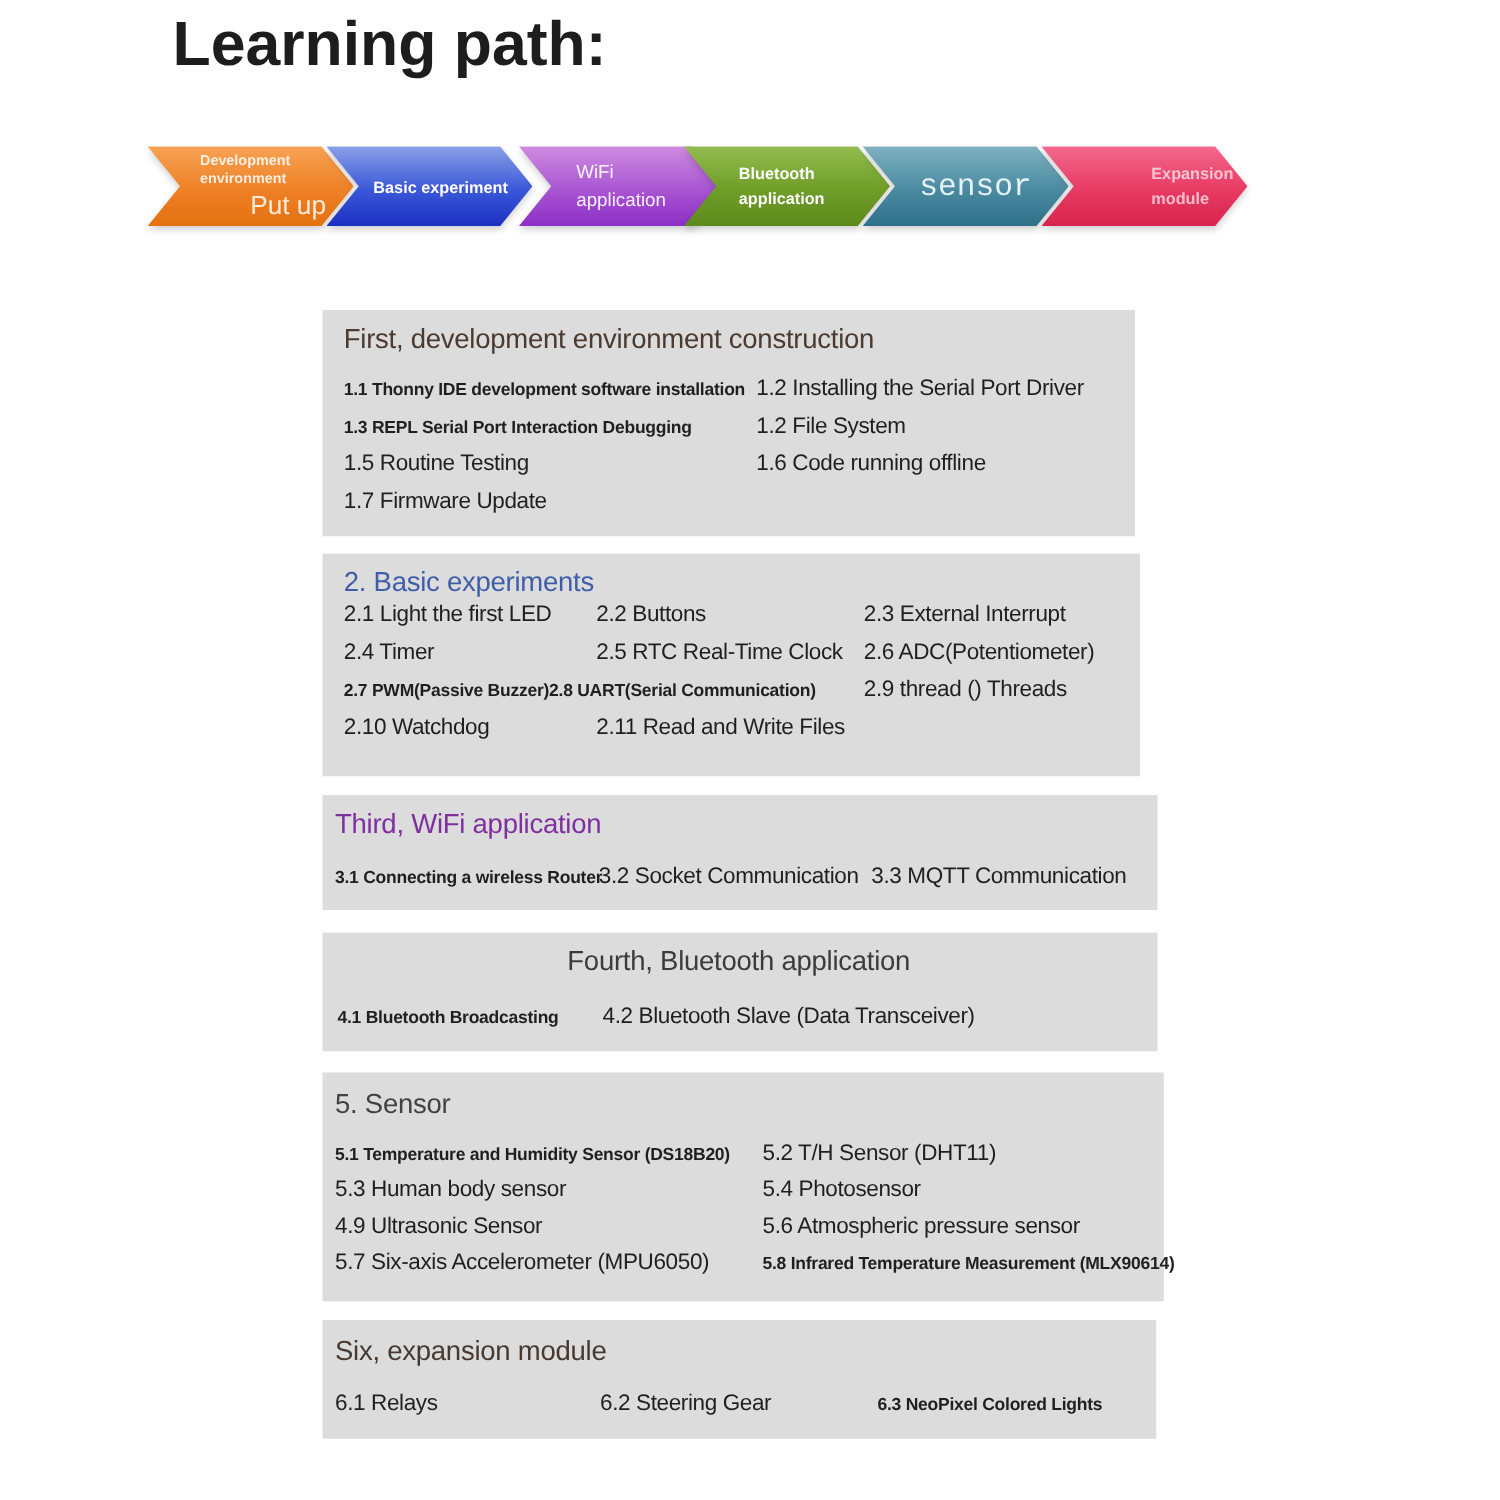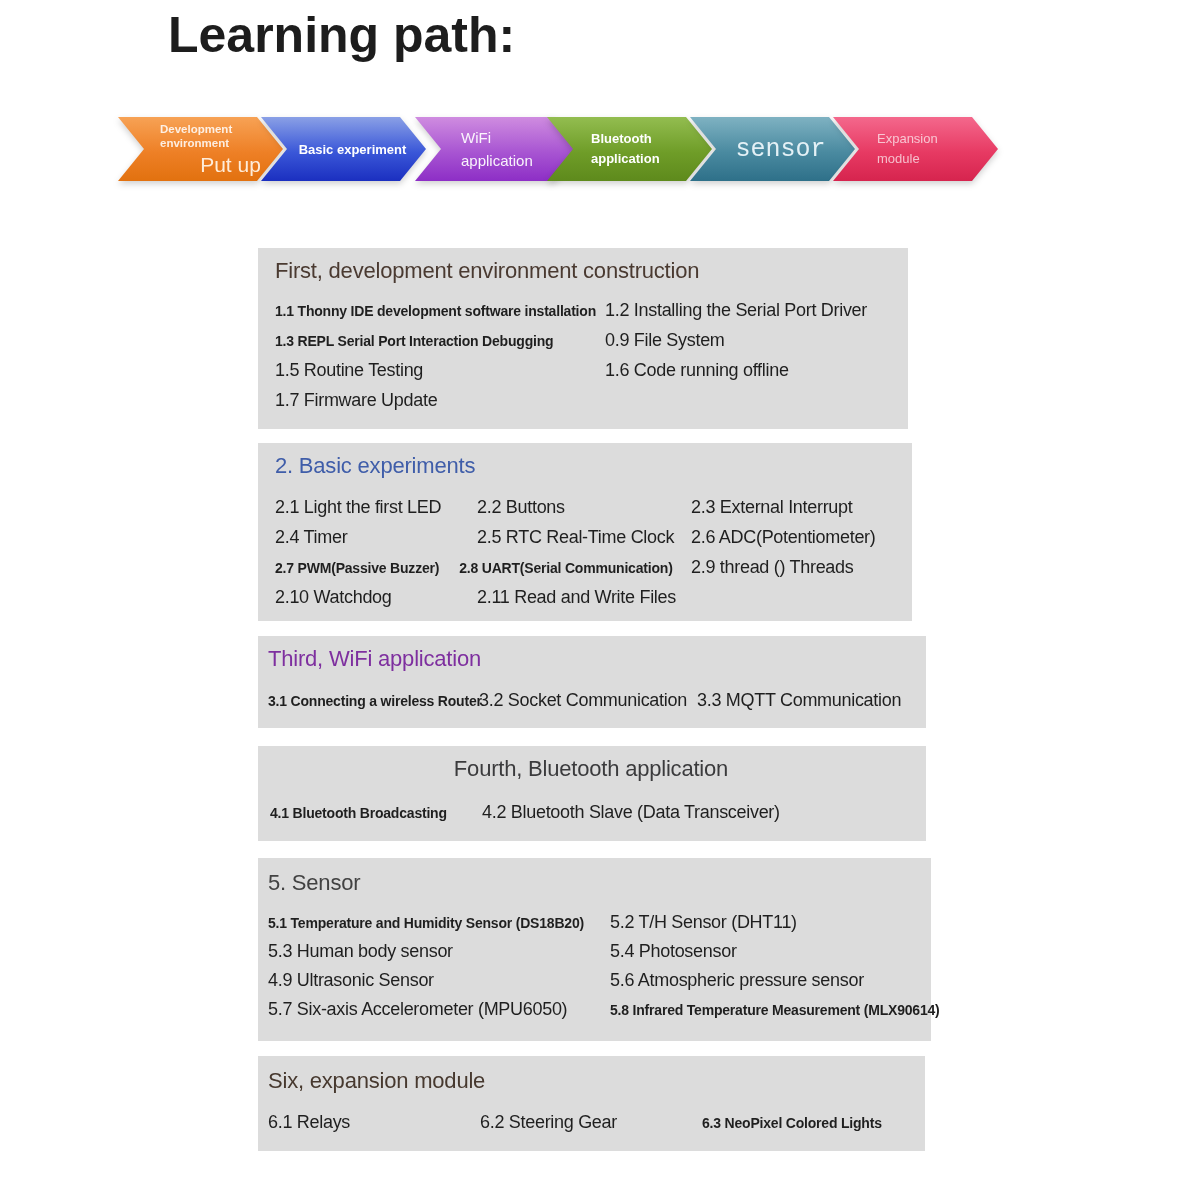--- a/index.html
+++ b/index.html
@@ -1,18 +1,18 @@
 <!DOCTYPE html>
 <html><head>
 <meta charset="utf-8">
 <style>
   html,body{margin:0;padding:0;background:#fff;}
   .page{position:relative;width:1200px;height:1200px;background:#ffffff;overflow:hidden;
         font-family:"Liberation Sans",sans-serif;}
-  .title{position:absolute;left:168px;top:6px;margin:0;font-size:50px;font-weight:600;
+  .title{position:absolute;left:138px;top:6px;margin:0;font-size:50px;font-weight:600;
          color:#1d1d1d;letter-spacing:0;}
   
   .arrows{position:absolute;left:118px;top:117px;width:884px;height:64px;}
   .arrow-wrap{position:absolute;top:0;height:64px;width:165px;filter:drop-shadow(0 3px 3px rgba(0,0,0,.18));}
   .arrow{width:100%;height:100%;
          clip-path:polygon(0 0, calc(100% - 26px) 0, 100% 50%, calc(100% - 26px) 100%, 0 100%, 26px 50%);
          display:flex;flex-direction:column;justify-content:center;box-sizing:border-box;}
   .aw0{left:0;} .aw1{left:143px;} .aw2{left:297px;} .aw3{left:429px;} .aw4{left:572px;} .aw5{left:715px;}
   .arrow .sm{display:block;}
   .a0{padding-left:42px;}
@@ -20,33 +20,33 @@
   .a0 .big{font-size:21px;color:rgba(255,242,228,.95);text-align:center;padding-left:18px;margin-top:3px;}
   .a1{align-items:center;padding-left:18px;}
   .a1 .sm{font-size:13px;font-weight:700;color:#ffffff;}
   .a2{padding-left:46px;}
   .a2 .sm{font-size:15px;font-weight:400;line-height:23px;color:rgba(255,255,255,.93);}
   .a3{padding-left:44px;}
   .a3 .sm{font-size:13px;font-weight:700;line-height:20px;color:#ffffff;}
   .a4{align-items:center;padding-left:16px;}
   .a4 .big{font-size:25px;color:#e4f1f6;font-family:Liberation Mono, monospace;}
   .a5{padding-left:44px;}
-  .a5 .sm{font-size:13px;font-weight:400;line-height:20px;color:rgba(255,255,255,.68);}
+  .a5 .sm{font-size:13px;font-weight:700;line-height:20px;color:rgba(255,255,255,.68);margin-left:44px;}
   
   .panel{position:absolute;box-sizing:border-box;}
   .heading{margin:0;font-weight:400;font-size:22px;letter-spacing:-0.2px;}
   .it{font-size:18px;color:#1f1f1f;letter-spacing:-0.3px;white-space:nowrap;}
   .it.small{font-size:14px;font-weight:700;letter-spacing:-0.2px;}
   .p1{left:258px;top:248px;width:650px;height:181px;padding:10px 14px 0 17px;}
   .p1 .heading{margin-bottom:16px;}
   .p1-grid{display:grid;grid-template-columns:330px 1fr;row-gap:9px;align-items:center;}
   .p2{left:258px;top:443px;width:654px;height:178px;padding:10px 14px 0 17px;}
-  .p2 .heading{margin-bottom:18px;}
+  .p2 .heading{margin-bottom:2px;}
   .p2-grid{display:grid;grid-template-columns:202px 214px 1fr;row-gap:9px;align-items:center;}
-  .span2{grid-column:1 / span 2;display:flex;gap:20px;align-items:center;}
+  .span2{grid-column:1 / span 2;display:flex;gap:0;align-items:center;}
   .p3{left:258px;top:636px;width:668px;height:92px;padding:10px 14px 0 10px;}
   .p3 .heading{margin-bottom:18px;}
   .p3-grid{display:grid;grid-template-columns:211px 218px 1fr;align-items:center;}
   .p4{left:258px;top:746px;width:668px;height:95px;padding:10px 14px 0 12px;}
   .p4 .heading{margin-bottom:20px;}
   .p4-grid{display:grid;grid-template-columns:212px 1fr;align-items:center;}
   .p5{left:258px;top:858px;width:673px;height:183px;padding:12px 14px 0 10px;}
   .p5 .heading{margin-bottom:16px;}
   .p5-grid{display:grid;grid-template-columns:342px 1fr;row-gap:8px;align-items:center;}
   .p6{left:258px;top:1056px;width:667px;height:95px;padding:12px 14px 0 10px;}
@@ -97,21 +97,21 @@
       </div>
     </div>
   </div>
 
   <section class="panel p1" style="background: rgb(220, 220, 220);">
     <h2 class="heading" style="color: rgb(74, 58, 49);">First, development environment construction</h2>
     <div class="p1-grid">
       <div class="it small">1.1 Thonny IDE development software installation</div>
       <div class="it">1.2 Installing the Serial Port Driver</div>
       <div class="it small">1.3 REPL Serial Port Interaction Debugging</div>
-      <div class="it">0.9 File System</div>
+      <div class="it">1.2 File System</div>
       <div class="it">1.5 Routine Testing</div>
       <div class="it">1.6 Code running offline</div>
       <div class="it">1.7 Firmware Update</div>
     </div>
   </section>
 
   <section class="panel p2" style="background: rgb(220, 220, 220);">
     <h2 class="heading" style="color: rgb(63, 93, 169);">2. Basic experiments</h2>
     <div class="p2-grid">
       <div class="it">2.1 Light the first LED</div>

